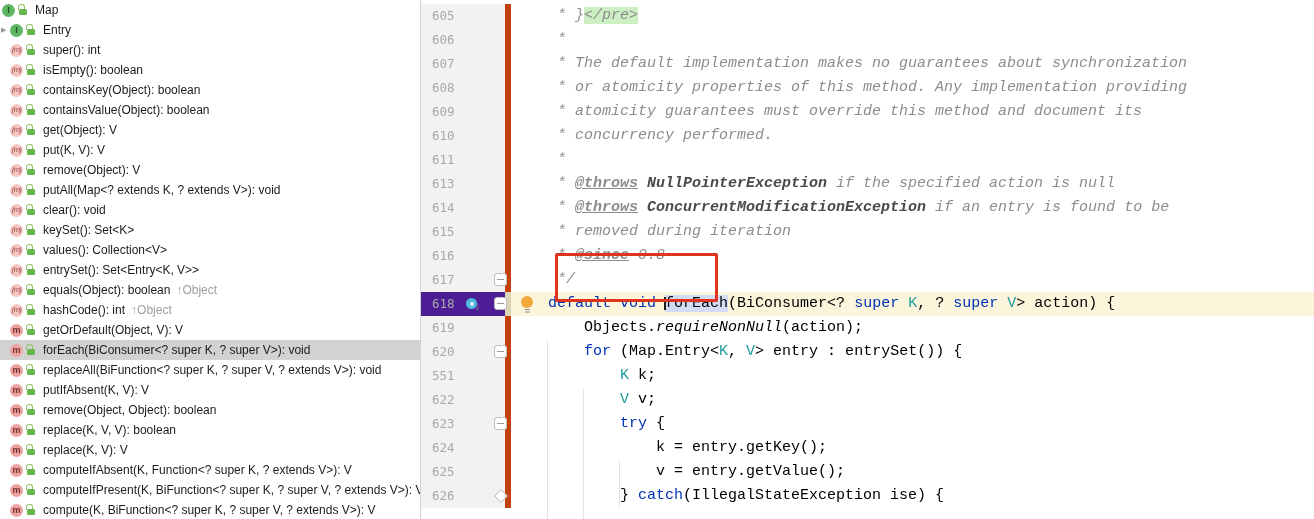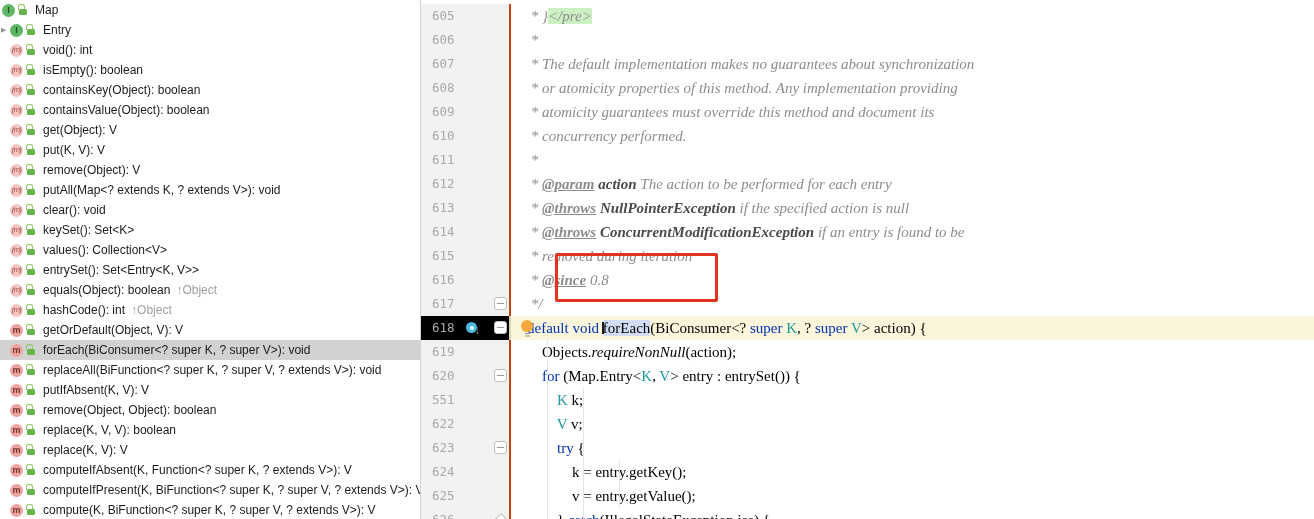--- a/index.html
+++ b/index.html
@@ -23,26 +23,26 @@
   .lock-icon{width:10px;height:12px;flex:none;margin-right:7px;position:relative}
   .lock-icon::before{content:"";position:absolute;left:0;top:0;width:5px;height:5px;
                      border:1.5px solid #8CC863;border-bottom:none;border-radius:3px 3px 0 0}
   .lock-icon::after{content:"";position:absolute;left:1px;bottom:1px;width:8px;height:6px;
                     background:#66B54A;border-radius:1.5px}
   .tree-suffix{color:#9E9E9E;margin-left:6px}
 
   
   .editor{flex:1;position:relative;background:#fff;overflow:hidden;padding-top:4px}
   .code-line{height:24px;display:flex;position:relative}
-  .gutter{width:90px;flex:none;box-sizing:border-box;background:#F2F2F2;border-right:2px solid #c2410c;
+  .gutter{width:90px;flex:none;box-sizing:border-box;background:#F2F2F2;border-right:6px solid #c2410c;
           color:#A9A9A9;font-family:"DejaVu Sans Mono",monospace;font-size:12.5px;line-height:24px;
           padding-left:11px;position:relative}
   .code-line.current{background:#FBF5DC}
-  .code-line.current .gutter{background:#000000;border-right-color:#DDD3B6}
-  pre.code{margin:0;padding:0 0 0 1px;font-family:Liberation Serif, serif;font-size:15px;
+  .code-line.current .gutter{background:#4c1d95;border-right-color:#DDD3B6}
+  pre.code{margin:0;padding:0 0 0 1px;font-family:Liberation Mono, monospace;font-size:15px;
            line-height:24px;white-space:pre;color:#000}
   .tok-doc{color:#8C8C8C;font-style:italic}
   .tok-doctag{color:#8C8C8C;font-style:italic;font-weight:bold;text-decoration:underline}
   .tok-docval{color:#4A4A4A;font-style:italic;font-weight:bold}
   .tok-kw{color:#0033B3}
   .tok-type{color:#20999D}
   .tok-static{color:#000;font-style:italic}
   .tok-plain{color:#000}
   .tok-doc-hl{color:#8C8C8C;font-style:italic;background:#CCEFC4}
   .tok-name{background:#D2DCF4;position:relative}
@@ -83,21 +83,21 @@
       </div>
       <div class="tree-row">
         <span class="chevron">▶</span>
         <span class="node-icon interface">I</span>
         <span class="lock-icon"></span>
         <span class="tree-label">Entry</span>
       </div>
       <div class="tree-row">
         <span class="node-icon method abstract">(m)</span>
         <span class="lock-icon"></span>
-        <span class="tree-label">void(): int</span>
+        <span class="tree-label">super(): int</span>
       </div>
       <div class="tree-row">
         <span class="node-icon method abstract">(m)</span>
         <span class="lock-icon"></span>
         <span class="tree-label">isEmpty(): boolean</span>
       </div>
       <div class="tree-row">
         <span class="node-icon method abstract">(m)</span>
         <span class="lock-icon"></span>
         <span class="tree-label">containsKey(Object): boolean</span>
@@ -237,24 +237,20 @@
         </div>
         <div class="code-line">
           <div class="gutter">610</div>
           <pre class="code"><span class="tok-doc">     * concurrency performed.</span></pre>
         </div>
         <div class="code-line">
           <div class="gutter">611</div>
           <pre class="code"><span class="tok-doc">     *</span></pre>
         </div>
         <div class="code-line">
-          <div class="gutter">612</div>
-          <pre class="code"><span class="tok-doc">     * </span><span class="tok-doctag">@param</span><span class="tok-doc"> </span><span class="tok-docval">action</span><span class="tok-doc"> The action to be performed for each entry</span></pre>
-        </div>
-        <div class="code-line">
           <div class="gutter">613</div>
           <pre class="code"><span class="tok-doc">     * </span><span class="tok-doctag">@throws</span><span class="tok-doc"> </span><span class="tok-docval">NullPointerException</span><span class="tok-doc"> if the specified action is null</span></pre>
         </div>
         <div class="code-line">
           <div class="gutter">614</div>
           <pre class="code"><span class="tok-doc">     * </span><span class="tok-doctag">@throws</span><span class="tok-doc"> </span><span class="tok-docval">ConcurrentModificationException</span><span class="tok-doc"> if an entry is found to be</span></pre>
         </div>
         <div class="code-line">
           <div class="gutter">615</div>
           <pre class="code"><span class="tok-doc">     * removed during iteration</span></pre>

